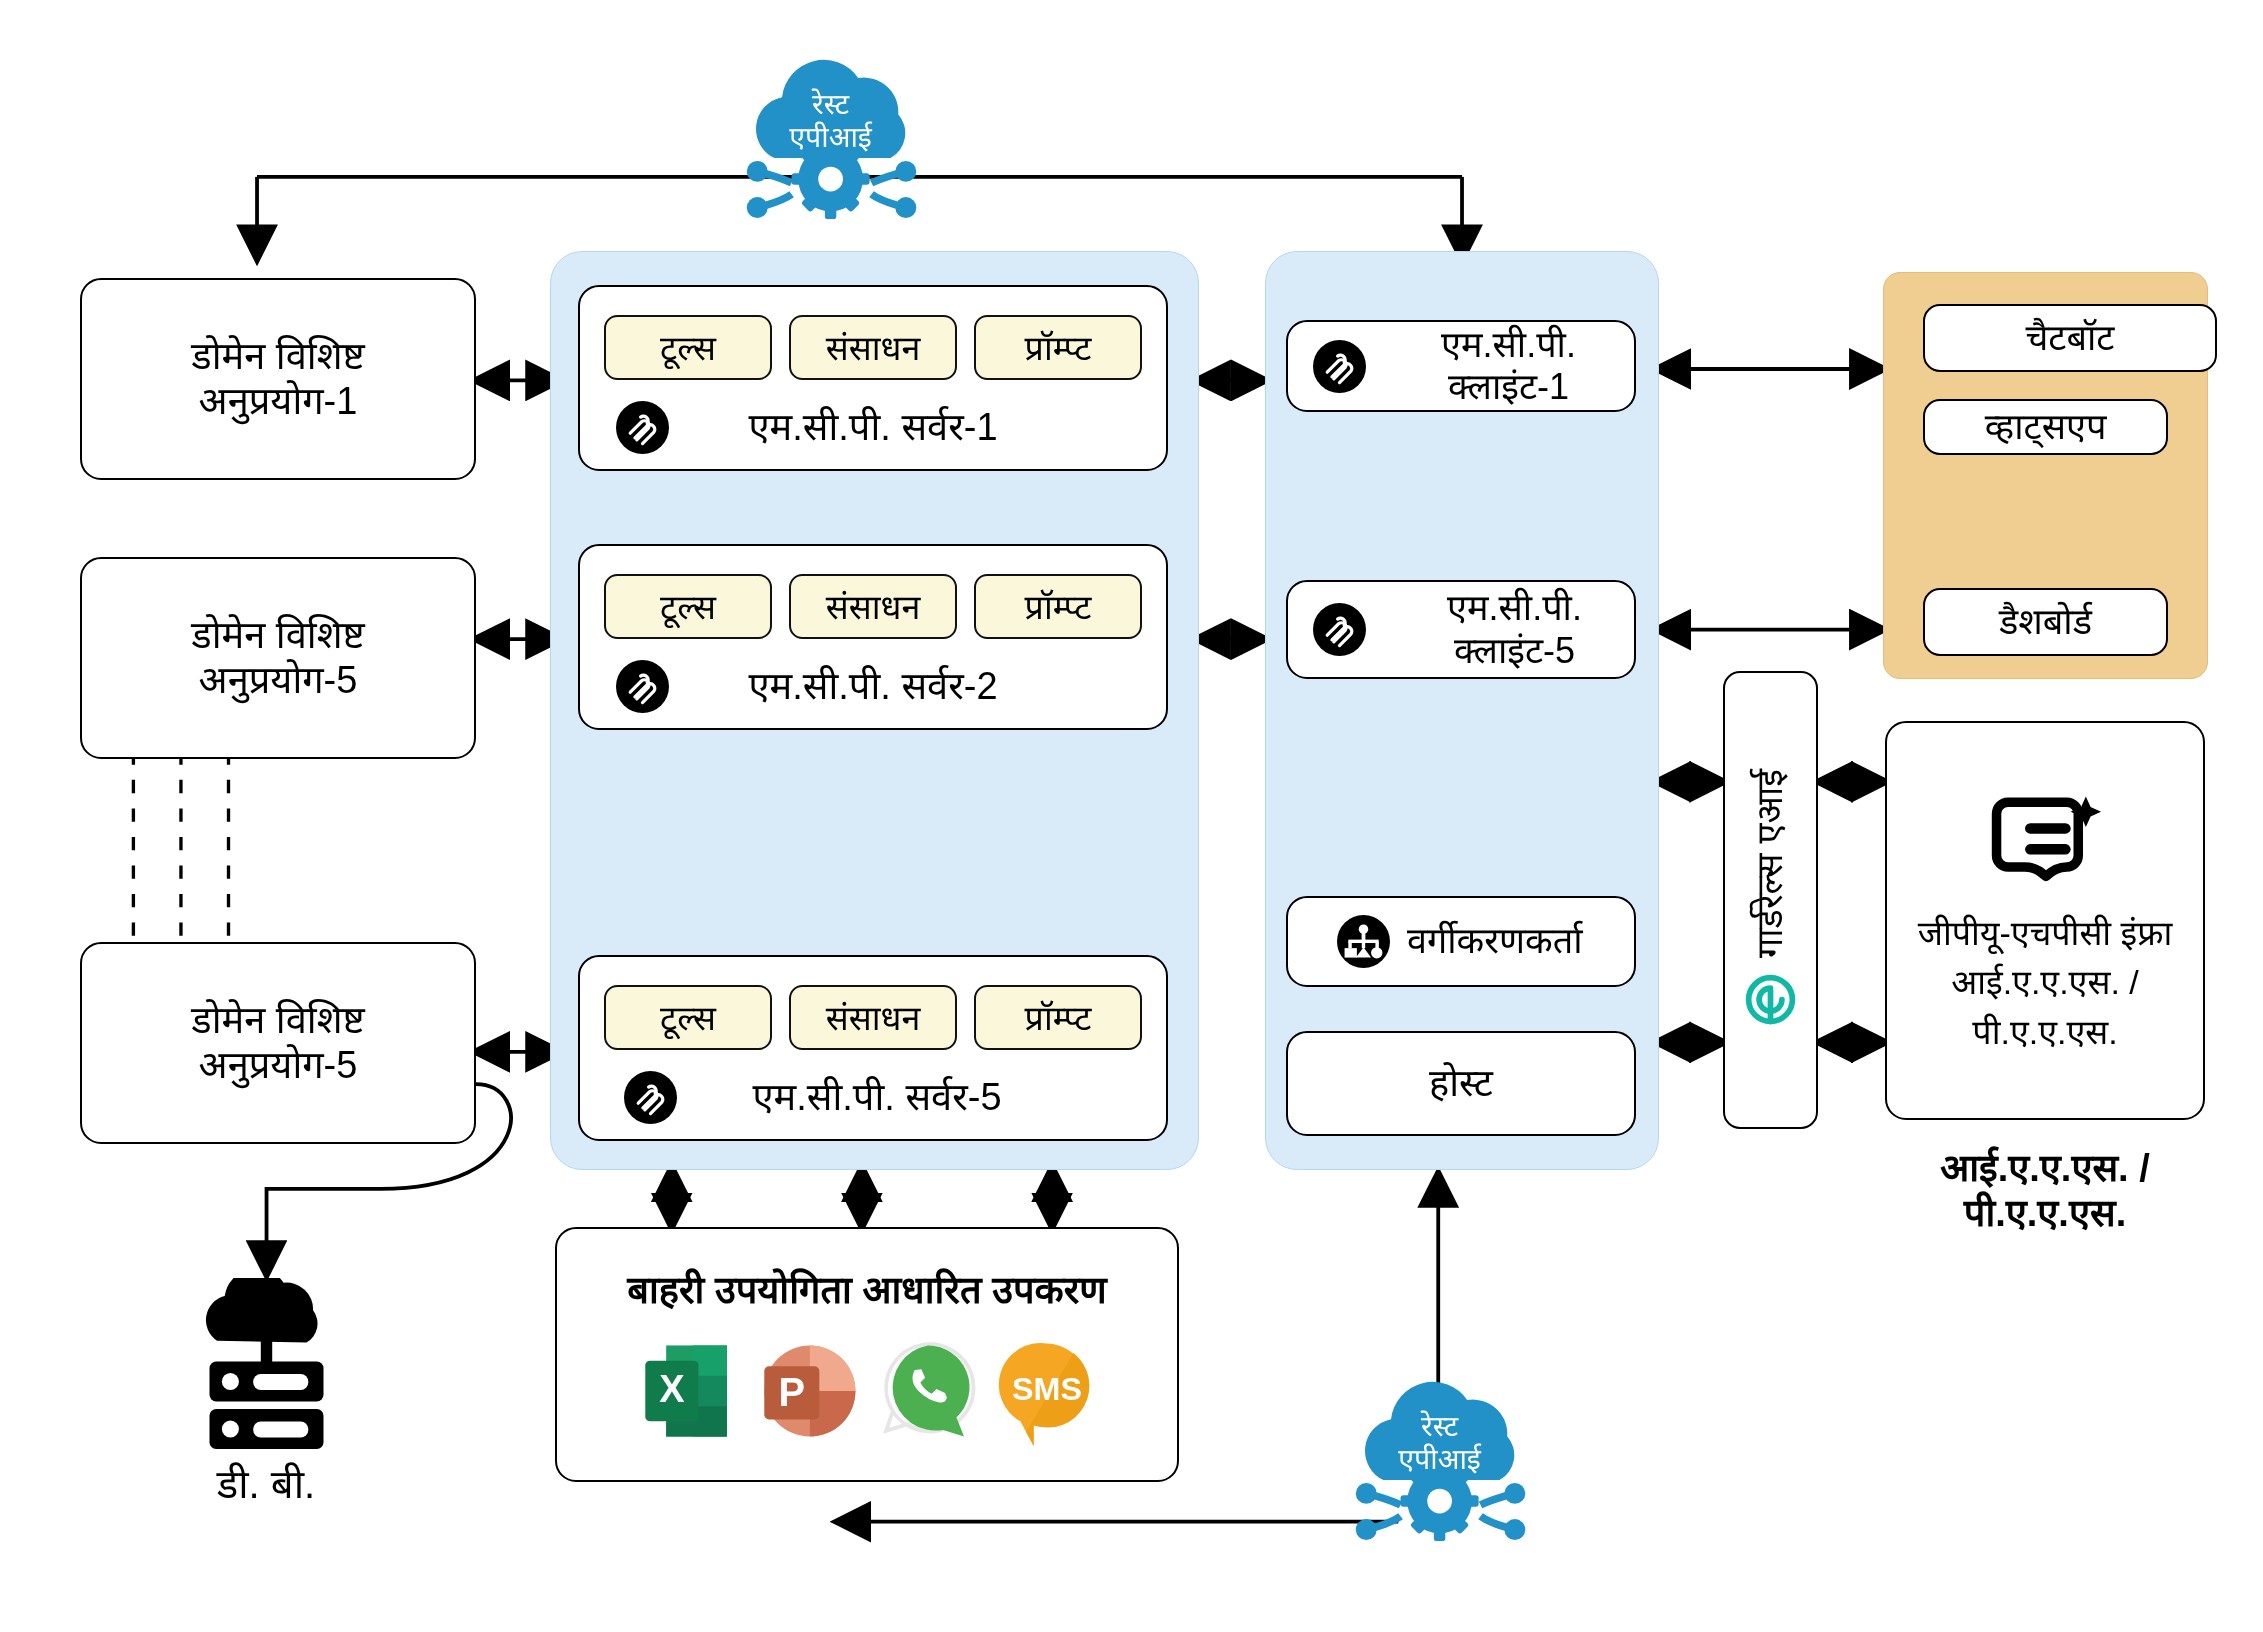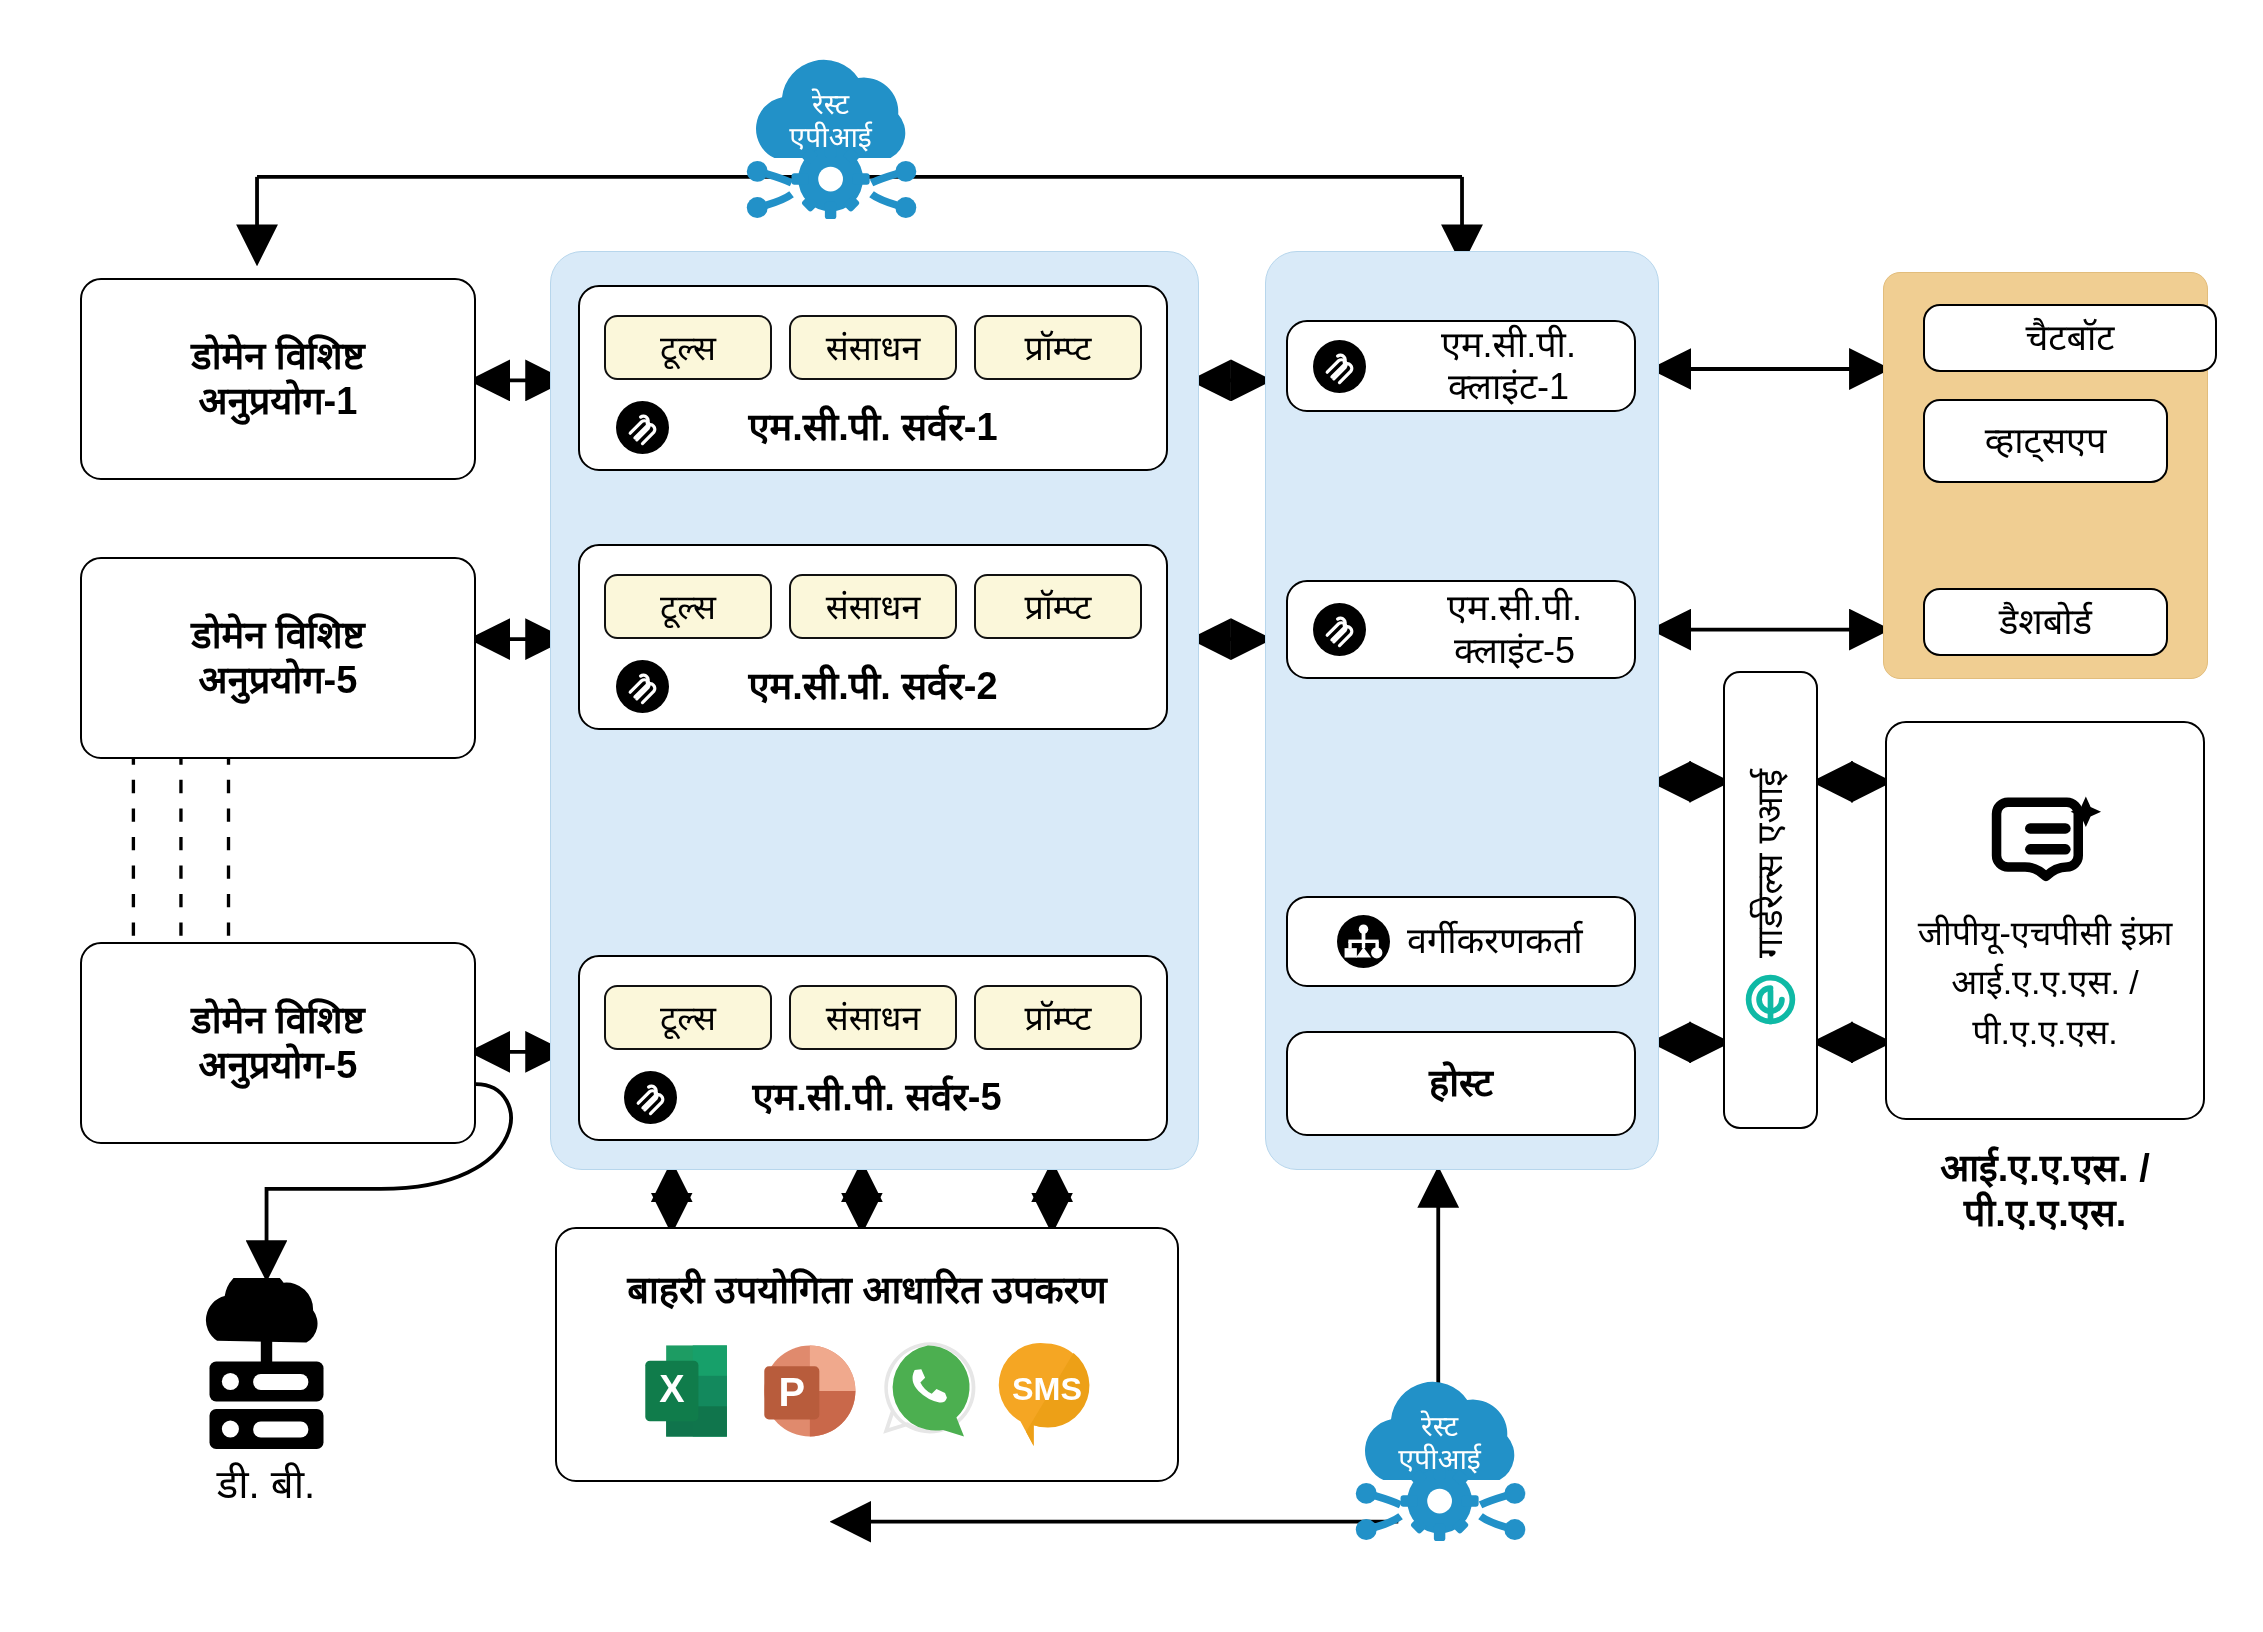--- a/index.html
+++ b/index.html
@@ -22,21 +22,21 @@
   
   .tanpanel{position:absolute;background:#f0ce92;border:1.9px solid #e2bd7c;border-radius:17px;}
 
   
   .chip{background:#fbf7da;border:2.4px solid #111;border-radius:13.3px;
         display:flex;align-items:center;justify-content:center;}
 
   .lbl{line-height:1.18;color:#000;}
   .f36{font-size:34px;}
   .f38{font-size:36px;}
-  .f40{font-size:38px;font-weight:bold;}
+  .f40{font-size:38px;}
   .f42{font-size:40px;}
   .bold{font-weight:700;}
 
   
   #wires{position:absolute;left:0;top:0;width:2264px;height:1632px;pointer-events:none;}
 
   .mcpicon{width:53px;height:53px;flex:0 0 53px;}
   .clsicon{width:53px;height:53px;flex:0 0 53px;}
 
   .vert{writing-mode:vertical-rl;transform:rotate(180deg);}
@@ -296,21 +296,21 @@
 
   <div class="node wbox lbl f40" style="left:1286px;top:1031px;width:350px;height:105px;">
     <span>होस्ट</span>
   </div>
 
   <div class="tanpanel" style="left:1883px;top:272px;width:323px;height:405px;"></div>
 
   <div class="node wbox-s lbl f38" style="left:1923px;top:304px;width:294px;height:68px;">
     <span>चैटबॉट</span>
   </div>
-  <div class="node wbox-s lbl f38" style="left:1923px;top:399px;width:245px;height:84px;">
+  <div class="node wbox-s lbl f38" style="left:1923px;top:399px;width:245px;height:56px;">
     <span>व्हाट्सएप</span>
   </div>
   <div class="node wbox-s lbl f38" style="left:1923px;top:588px;width:245px;height:68px;">
     <span>डैशबोर्ड</span>
   </div>
 
   <div class="node wbox-s" style="left:1723px;top:671px;width:95px;height:458px;flex-direction:column;justify-content:center;gap:15px;">
     <span class="lbl f38 vert">गार्डरेल्स एआई</span>
     <svg width="59" height="59" viewBox="0 0 62 62">
       <circle cx="31" cy="29" r="23" fill="none" stroke="#0fb9a5" stroke-width="6"></circle>

